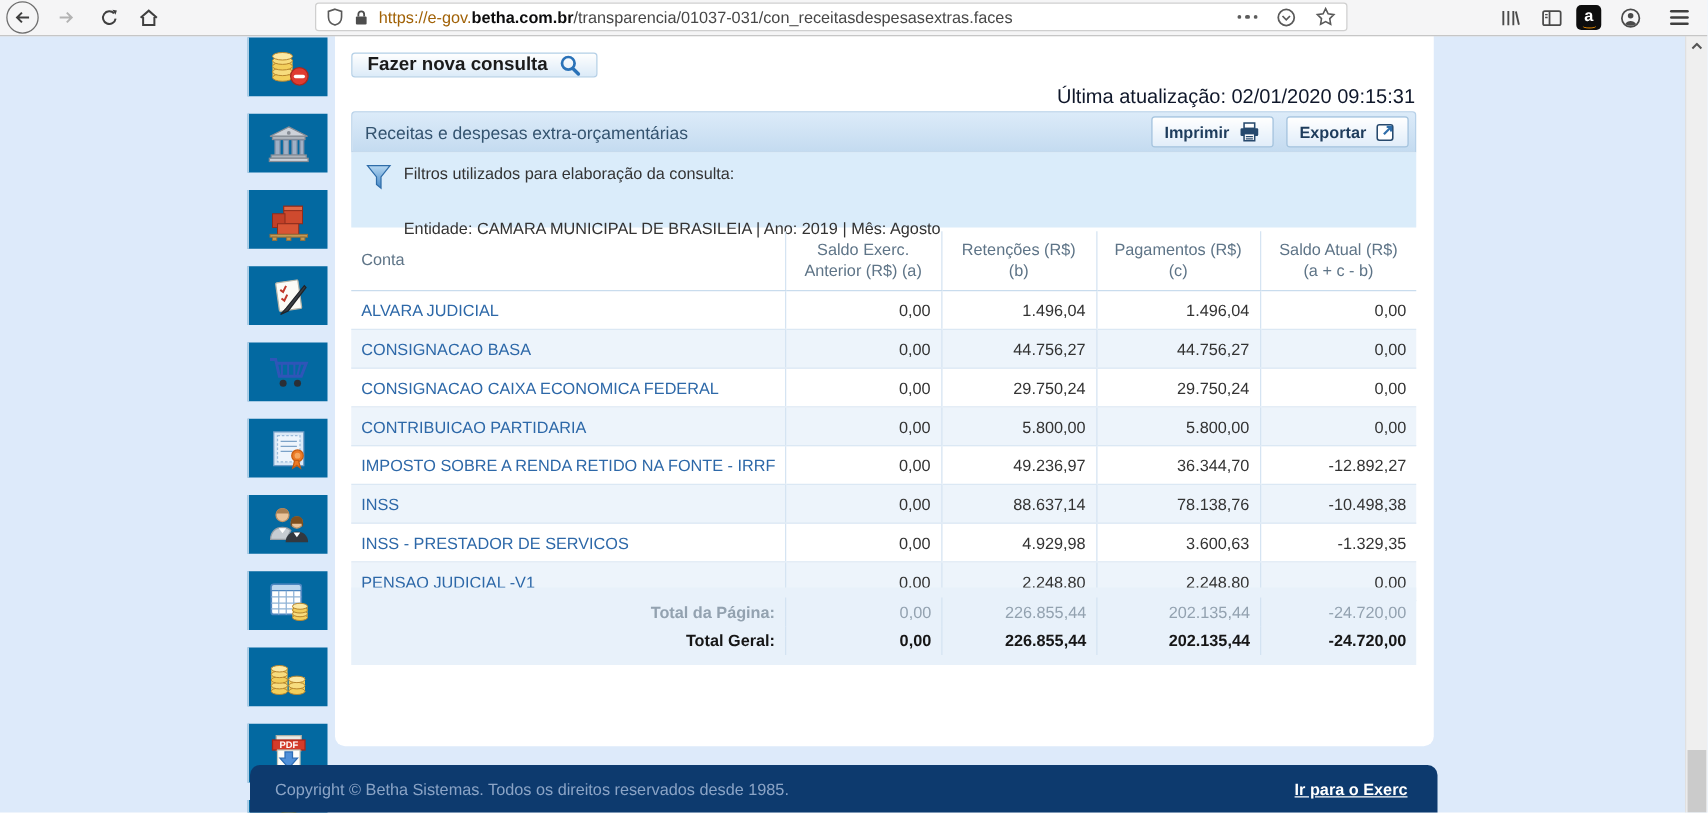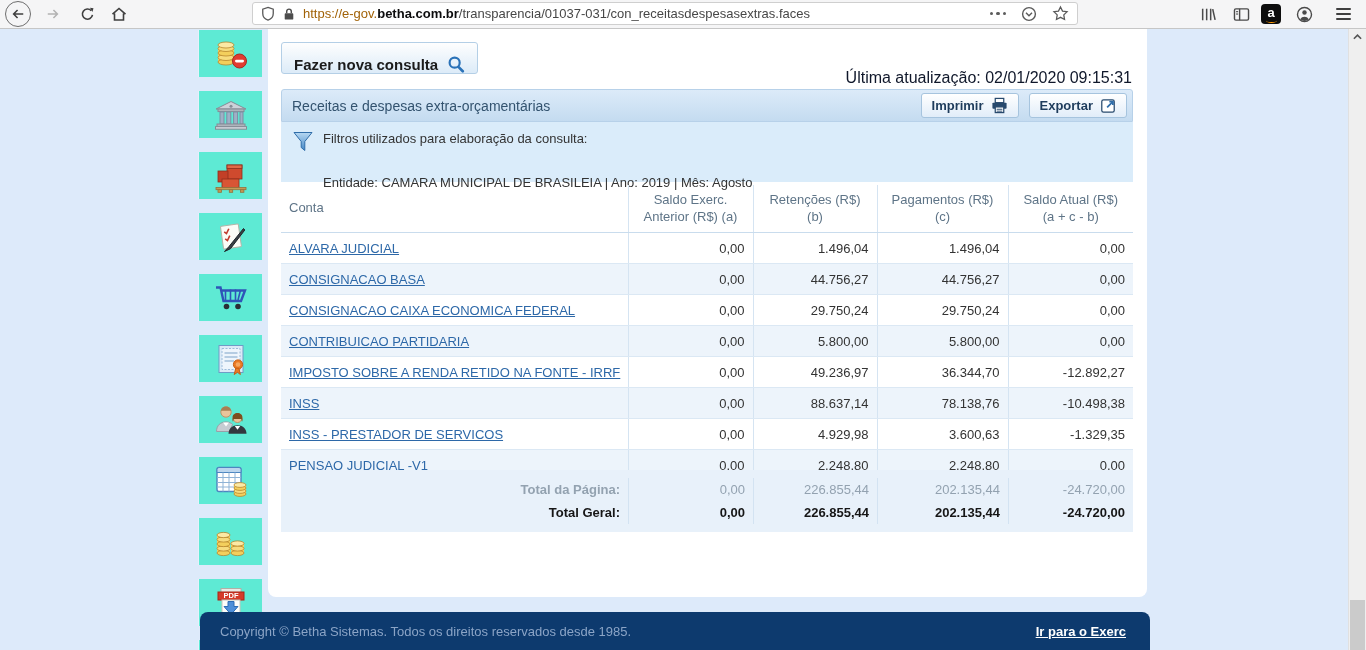--- a/index.html
+++ b/index.html
@@ -24,46 +24,46 @@
   #amazon{left:1261px;top:4px;width:20px;height:20px;background:#0d0d0d;border-radius:4px;flex-direction:column}
   .az-a{color:#fff;font-weight:bold;font-size:13px;line-height:13px;margin-top:1px}
   .az-smile{width:11px;height:4px;border-bottom:1.6px solid #ff9900;border-radius:0 0 55% 55%;margin-top:-1px}
   #account{left:1292px}
   #menu{left:1331px}
   .hamb{display:flex;flex-direction:column;gap:3px}
   .hamb i{width:15px;height:2px;background:#3f3f3f;border-radius:1px}
 
   
   .sidebar{position:absolute;left:198px;top:30px;width:64px}
-  .scell{height:47px;margin-bottom:14px;background:#5eead4;border-left:1px solid #e6f0fb;display:flex;align-items:center;justify-content:center;cursor:pointer}
+  .scell{height:47px;margin-bottom:14px;background:#0369a1;border-left:1px solid #e6f0fb;display:flex;align-items:center;justify-content:center;cursor:pointer}
   .scell.filler{height:18px}
 
   
   .card{position:absolute;left:268px;top:28px;width:879px;height:569px;background:#fff;border-radius:0 0 8px 8px}
-  .btn-nova{position:absolute;left:13px;top:14px;height:32px;display:inline-flex;align-items:flex-end;gap:9px;padding:0 12px;background:linear-gradient(#fefefe,#dcebf8);border:1px solid #b4cfe6;border-radius:3px;font-size:15px;font-weight:bold;color:#1b1b1b;cursor:pointer}
+  .btn-nova{position:absolute;left:13px;top:14px;height:20px;display:inline-flex;align-items:flex-start;gap:9px;padding:0 12px;background:linear-gradient(#fefefe,#dcebf8);border:1px solid #b4cfe6;border-radius:3px;font-size:15px;font-weight:bold;color:#1b1b1b;cursor:pointer}
   .last-update{position:absolute;right:15px;top:41px;font-size:16px;color:#0f172a}
   .panel-head{position:absolute;left:13px;top:61px;width:852px;height:33px;background:linear-gradient(#dcebf9,#c4dbf0);border:1px solid #b7d1e9;border-radius:3px 3px 0 0;display:flex;align-items:center;box-sizing:border-box;padding:0 5px 0 10px}
   .panel-title{flex:1;font-size:14px;font-weight:normal;color:#33536f}
   .hbtn{height:25px;display:inline-flex;align-items:center;gap:7px;padding:0 10px;background:linear-gradient(#ffffff,#e1edf9);border:1px solid #a6c4de;border-radius:3px;font-size:13px;font-weight:bold;color:#1e3c5c;margin-left:10px;cursor:pointer}
   .filters{position:absolute;left:13px;top:94px;width:852px;height:60px;background:#daecfa;box-sizing:border-box;padding:9px 14px 0 42px}
   .funnel{position:absolute;left:10px;top:8px}
   .fline1{font-size:13px;color:#333}
   .fline2{font-size:13px;color:#333;margin-top:29px}
 
   
   .tablewrap{position:absolute;left:13px;top:157px;width:852px}
   table{border-collapse:collapse;width:852px;table-layout:fixed}
   th{height:45px;font-size:13px;font-weight:normal;color:#5e7487;text-align:center;vertical-align:middle;white-space:pre-line;line-height:1.3;border-bottom:1px solid #c9dced}
   th.conta{text-align:left;padding-left:8px}
   th.sep,td.sep{border-left:1px solid #d5e4f2}
   td{height:30px;font-size:13px;color:#333;border-bottom:1px solid #dbe8f4;padding:0}
   td.conta{padding-left:8px}
   td.num{text-align:right;padding-right:8px}
   tbody tr:nth-child(even){background:#edf4fb}
-  a.clink{color:#2d68a8;text-decoration:underline;cursor:pointer}
+  a.clink{color:#2d68a8;cursor:pointer}
 
   
   .totals{position:absolute;left:13px;top:442px;width:852px;height:62px;background:#e8f1fa;box-sizing:border-box;padding-top:8px}
   .trow{display:grid;grid-template-columns:347px 125px 124px 131px 125px;height:23px}
   .trow span{display:flex;align-items:center;justify-content:flex-end;padding-right:8px;font-size:13px}
   .trow span.sep{border-left:1px solid #d3e3f2}
   .trow .tlabel{font-weight:bold}
   .gray span{color:#93a2b0}
   .dark span{color:#161616;font-weight:bold}
 

